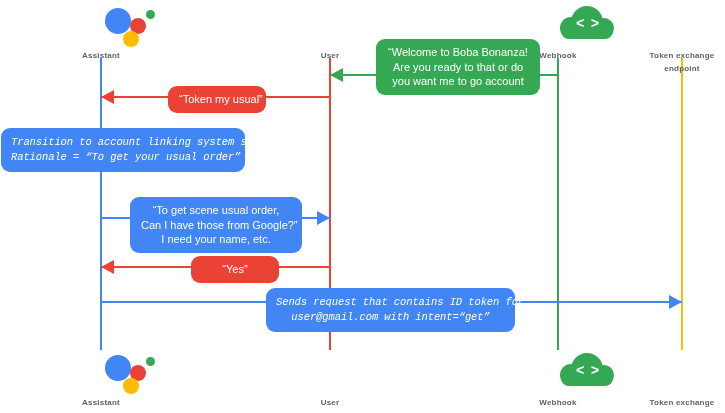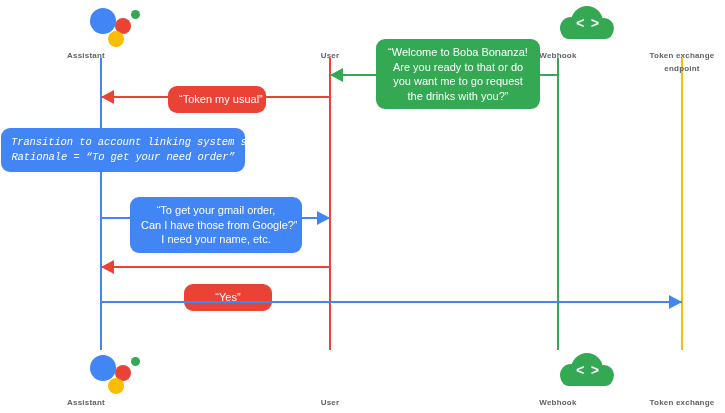--- a/index.html
+++ b/index.html
@@ -35,21 +35,21 @@
     text-align: center;
   }
   .actor .label {
     font-size: 8px;
     font-weight: bold;
     color: #5f6368;
     letter-spacing: 0.2px;
     line-height: 10px;
     margin-top: 3px;
   }
-  .actor.assistant { left: 26px; }
+  .actor.assistant { left: 41px; }
   .actor.user      { left: 270px; }
   .actor.webhook   { left: 498px; }
   .actor.endpoint  { left: 622px; }
   .actor.top    { top: 4px; }
   .actor.bottom { top: 351px; }
   .actor .glyph { height: 44px; position: relative; }
 
   
   .ga { position: relative; width: 60px; height: 44px; margin: 0 auto; }
   .ga i { position: absolute; border-radius: 50%; display: block; }
@@ -161,51 +161,54 @@
     </div>
     <div class="label">Token exchange</div>
     <div class="label">endpoint</div>
   </div>
 
   <div class="msgline green" style="left:330px; top:74px; width:228px;"></div>
   <div class="head-l green" style="left:330px; top:68px;"></div>
   <div class="bubble green chat" style="left:376px; top:39px; width:164px;">
     <div class="line">“Welcome to Boba Bonanza!</div>
     <div class="line">Are you ready to that or do</div>
-    <div class="line">you want me to go request</div>
-    <div class="line">the drinks with you?”</div>
+    <div class="line">you want me to go account</div>
   </div>
 
   <div class="msgline red" style="left:101px; top:96px; width:229px;"></div>
   <div class="head-l red" style="left:101px; top:90px;"></div>
   <div class="bubble red chat" style="left:168px; top:86px; width:98px;">
     <div class="line">“Token my usual”</div>
   </div>
 
   <div class="bubble blue mono" style="left:1px; top:128px; width:244px;">
     <div class="line">Transition to account linking system scene.</div>
-    <div class="line">Rationale = “To get your need order”</div>
+    <div class="line">Rationale = “To get your usual order”</div>
   </div>
 
   <div class="msgline blue" style="left:101px; top:217px; width:229px;"></div>
   <div class="head-r blue" style="left:317px; top:211px;"></div>
   <div class="bubble blue chat" style="left:130px; top:197px; width:172px;">
-    <div class="line">“To get your gmail order,</div>
+    <div class="line">“To get scene usual order,</div>
     <div class="line">Can I have those from Google?”</div>
     <div class="line">I need your name, etc.</div>
   </div>
 
   <div class="msgline red" style="left:101px; top:266px; width:229px;"></div>
   <div class="head-l red" style="left:101px; top:260px;"></div>
-  <div class="bubble red chat" style="left:184px; top:256px; width:88px;margin-top:28px;">
+  <div class="bubble red chat" style="left:191px; top:256px; width:88px;">
     <div class="line">“Yes”</div>
   </div>
 
   <div class="msgline blue" style="left:101px; top:301px; width:581px;"></div>
   <div class="head-r blue" style="left:669px; top:295px;"></div>
+  <div class="bubble blue mono" style="left:266px; top:288px; width:249px;">
+    <div class="line">Sends request that contains ID token for</div>
+    <div class="line">user@gmail.com with intent=“get”</div>
+  </div>
 
   <div class="actor assistant bottom">
     <div class="glyph">
       <span class="ga"><i class="blue"></i><i class="red"></i><i class="yellow"></i><i class="green"></i></span>
     </div>
     <div class="label">Assistant</div>
   </div>
 
   <div class="actor user bottom">
     <div class="glyph">

